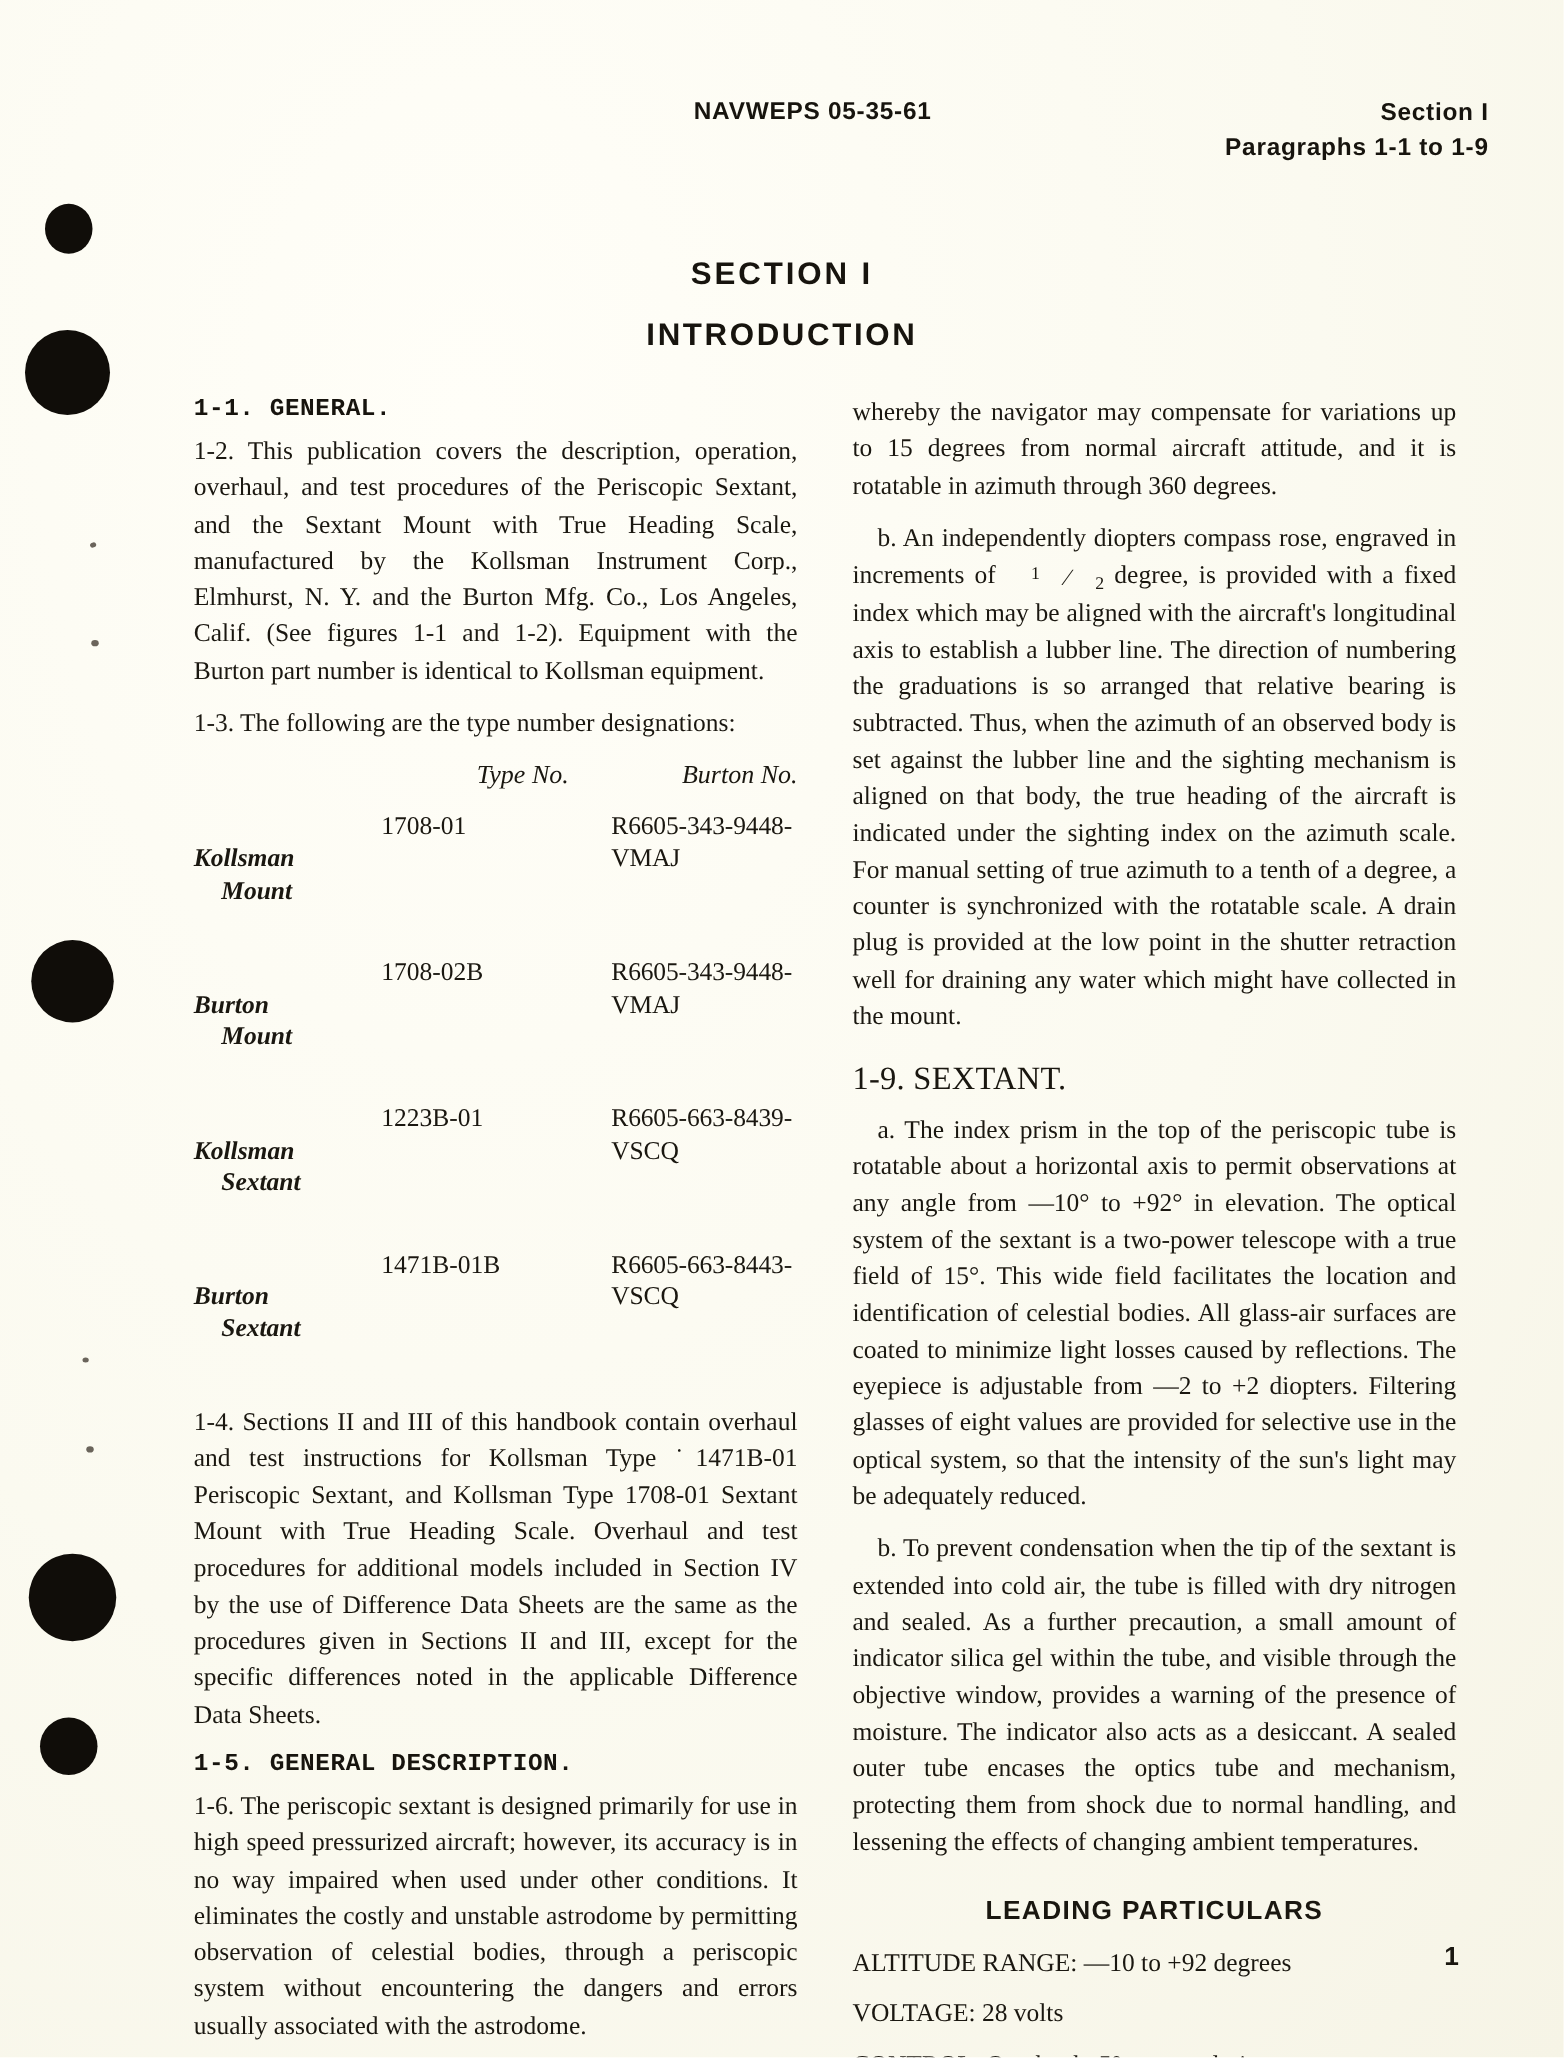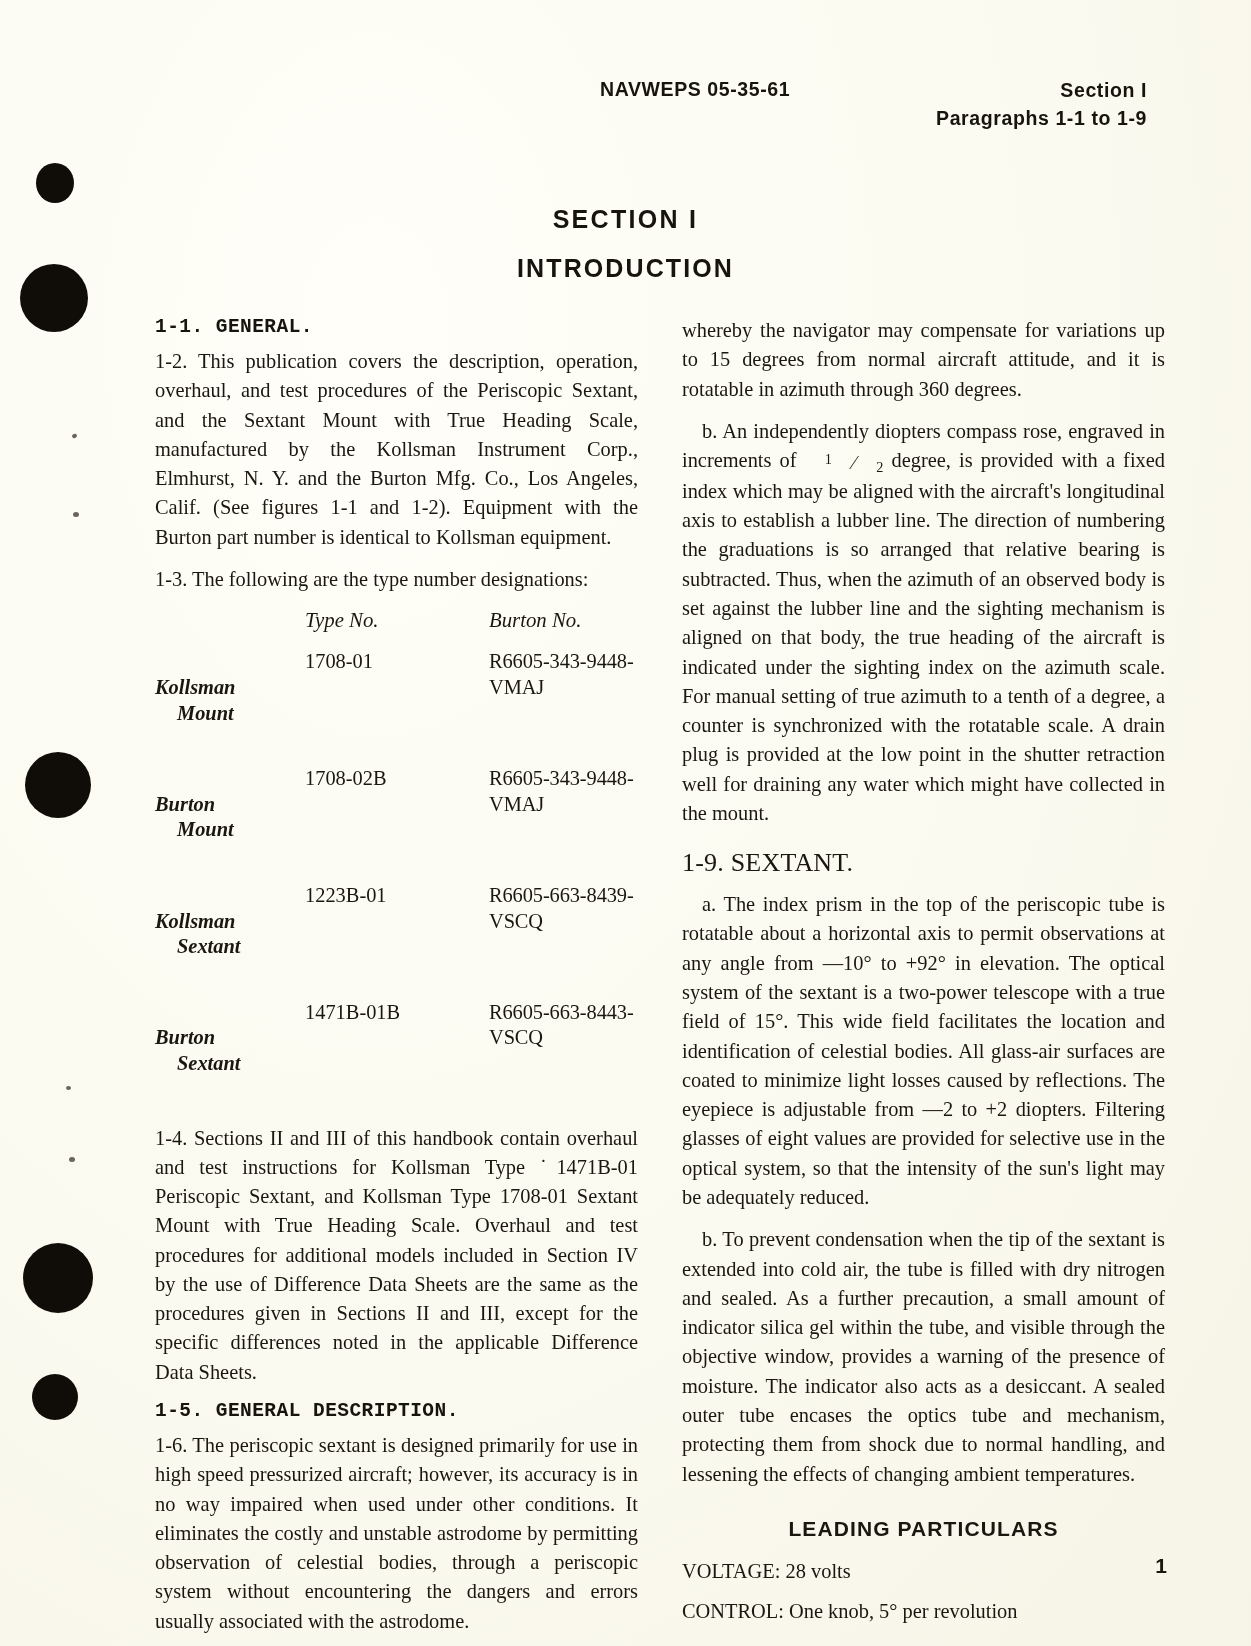--- a/index.html
+++ b/index.html
@@ -47,22 +47,21 @@
   .speck.s1 { left: 72px; top: 434px; width: 5px; height: 4px; transform: rotate(-20deg); }
   .speck.s2 { left: 73px; top: 512px; width: 6px; height: 5px; }
   .speck.s3 { left: 66px; top: 1086px; width: 5px; height: 4px; }
   .speck.s4 { left: 69px; top: 1157px; width: 6px; height: 5px; }
 
   
   .page-header {
     position: absolute;
     left: 0; right: 0;
     top: 76px;
-    padding: 0 104px 0 150px;
-    margin-left: 45px;
+    padding: 0 60px 0 150px;
   }
   .hdr-row { display: flex; justify-content: space-between; align-items: flex-start; }
   .hdr-left, .hdr-right {
     font-family: "Liberation Sans", sans-serif;
     font-weight: bold;
     font-size: 19.5px;
     letter-spacing: .6px;
     color: #17140e;
   }
   .hdr-left { padding-top: 2px; padding-left: 405px; }
@@ -133,21 +132,21 @@
   .desig-table {
     width: 100%;
     border-collapse: collapse;
     margin: 6px 0 14px 0;
     font-size: 20.4px;
   }
   .desig-table th {
     font-weight: normal;
     font-style: italic;
     padding: 4px 0 10px 0;
-    text-align: left;
+    text-align: right;
     font-size: 20.8px;
   }
   .desig-table th.c-type { width: 150px; padding-left: 18px; }
   .desig-table th.c-stock { padding-left: 34px; }
   .desig-table th.c-name { width: 132px; }
   .desig-table td {
     vertical-align: top;
     padding: 7px 0 7px 0;
     line-height: 1.26;
   }
@@ -294,20 +293,21 @@
             <span class="s">⁄</span>
             <span class="d">2</span>
           </span><span> degree, is provided with a fixed index which may be aligned with the aircraft's longitudinal axis to establish a lubber line. The direction of numbering the graduations is so arranged that relative bearing is subtracted. Thus, when the azimuth of an observed body is set against the lubber line and the sighting mechanism is aligned on that body, the true heading of the aircraft is indicated under the sighting index on the azimuth scale. For manual setting of true azimuth to a tenth of a degree, a counter is synchronized with the rotatable scale. A drain plug is provided at the low point in the shutter retraction well for draining any water which might have collected in the mount.</span></p>
 
       <div class="h-caps">1-9. SEXTANT.</div>
 
       <p class="body indent">a. The index prism in the top of the periscopic tube is rotatable about a horizontal axis to permit observations at any angle from —10° to +92° in elevation. The optical system of the sextant is a two-power telescope with a true field of 15°. This wide field facilitates the location and identification of celestial bodies. All glass-air surfaces are coated to minimize light losses caused by reflections. The eyepiece is adjustable from —2 to +2 diopters. Filtering glasses of eight values are provided for selective use in the optical system, so that the intensity of the sun's light may be adequately reduced.</p>
       <p class="body indent">b. To prevent condensation when the tip of the sextant is extended into cold air, the tube is filled with dry nitrogen and sealed. As a further precaution, a small amount of indicator silica gel within the tube, and visible through the objective window, provides a warning of the presence of moisture. The indicator also acts as a desiccant. A sealed outer tube encases the optics tube and mechanism, protecting them from shock due to normal handling, and lessening the effects of changing ambient temperatures.</p>
 
       <div class="lp-title">LEADING PARTICULARS</div>
+      <div class="lp-line">ALTITUDE RANGE: —10 to +92 degrees</div>
       <div class="lp-line">VOLTAGE: 28 volts</div>
       <div class="lp-line">CONTROL: One knob, 5° per revolution</div>
 
     </div>
   </div>
 
   <div class="page-number">1</div>
 </div>
 
 </body></html>

